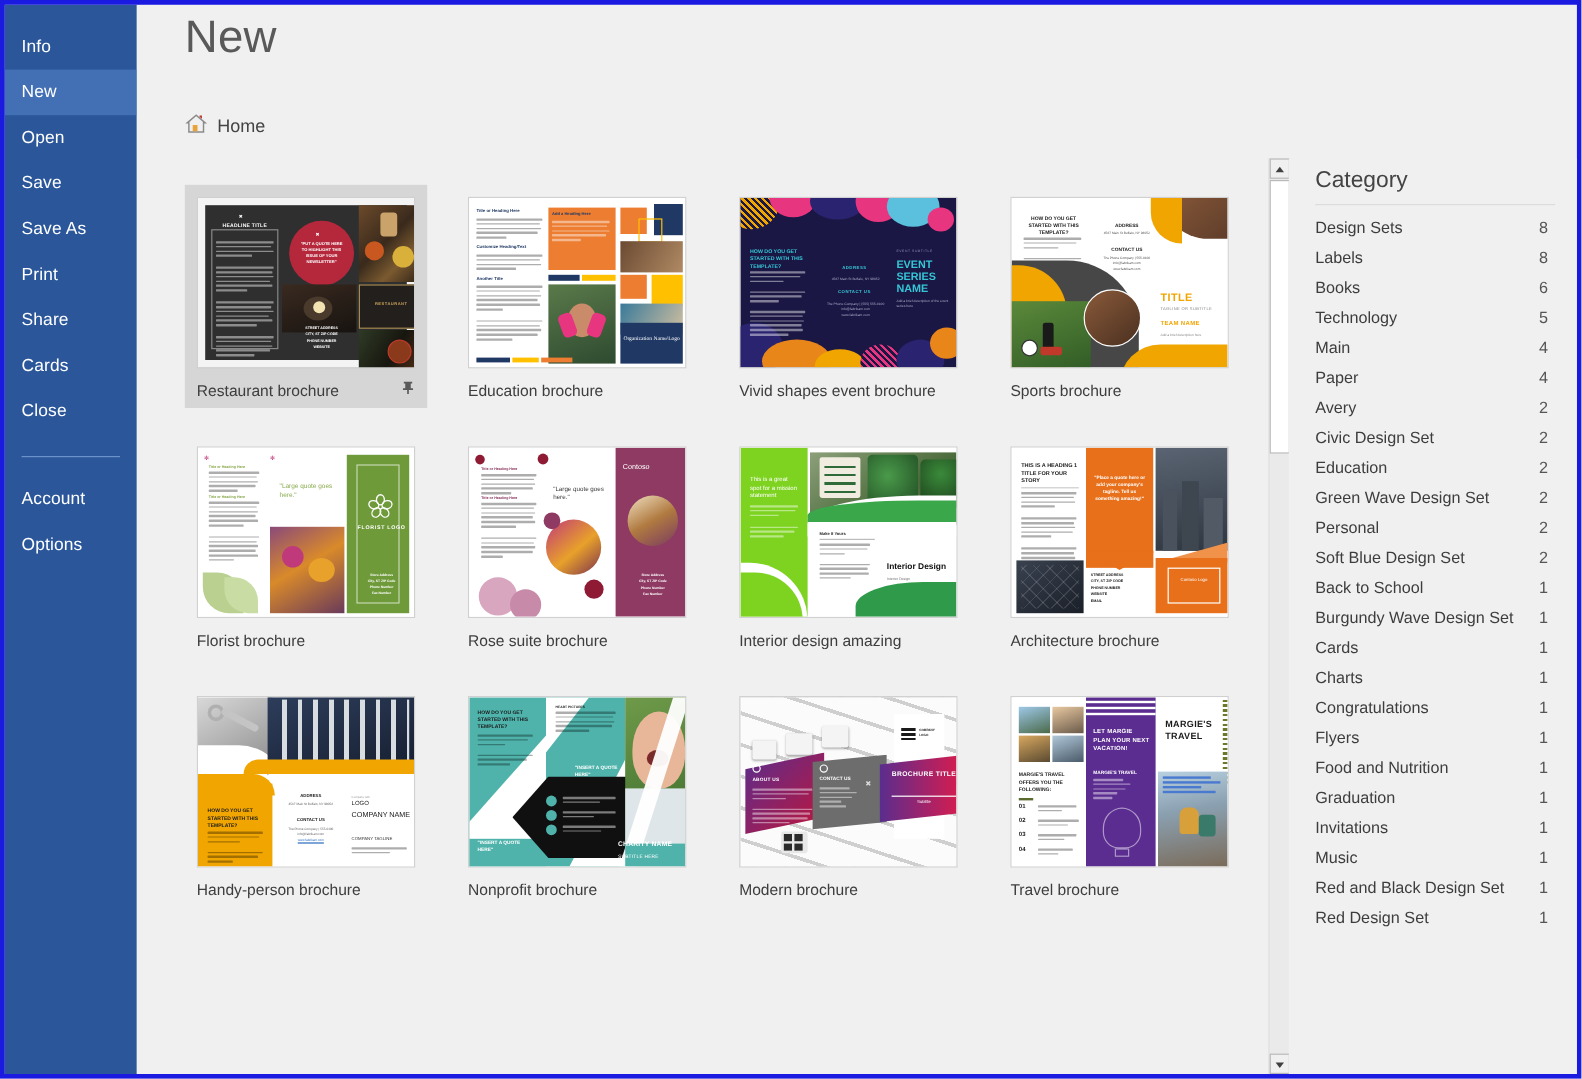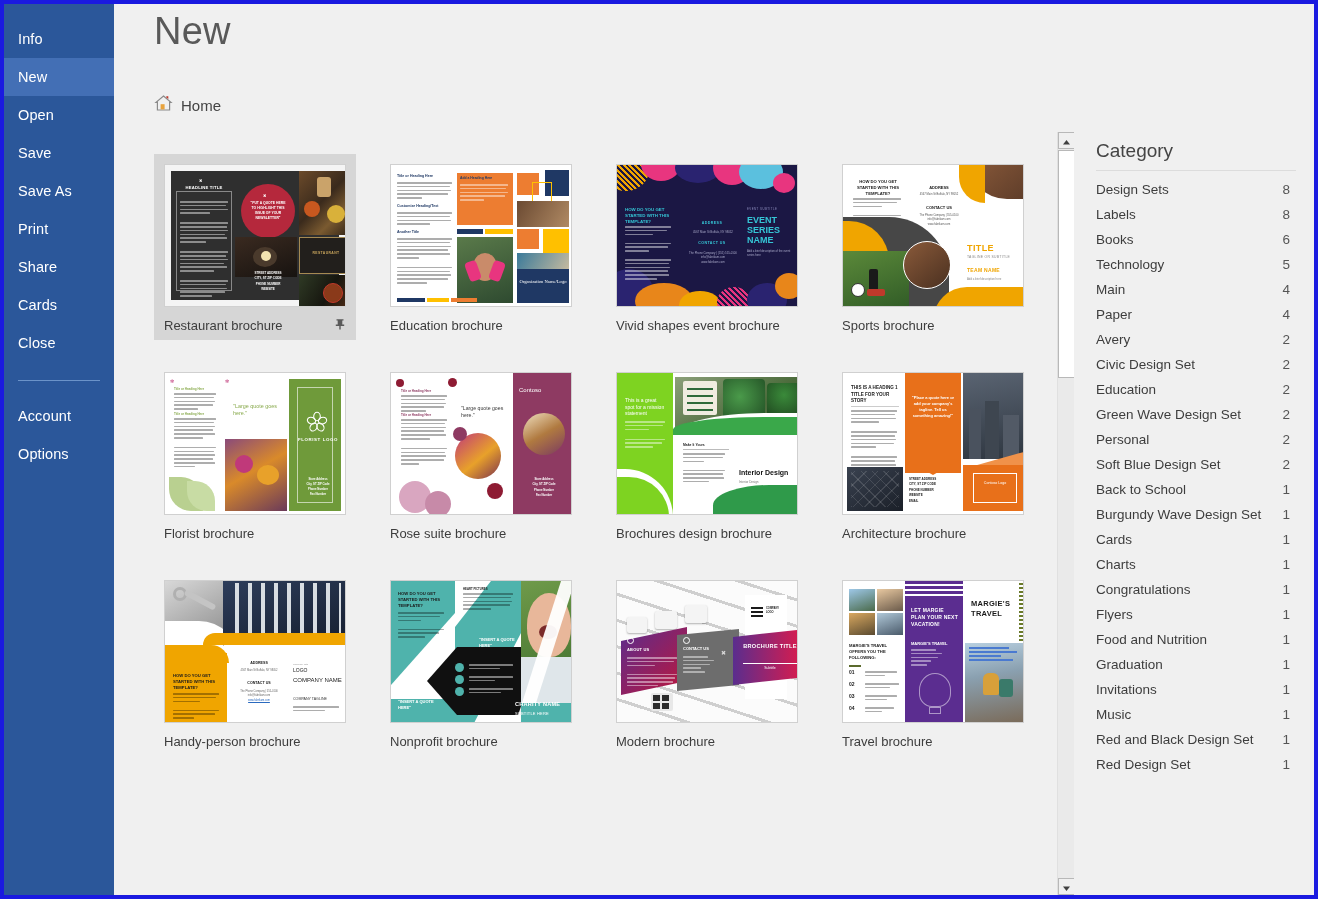--- a/index.html
+++ b/index.html
@@ -678,21 +678,21 @@
                   <div style="width:95%"></div>
                   <div style="width:97%"></div>
                   <div style="width:62%"></div>
               </div>
               <div class="tl id" style="left:122px;top:96px;">Interior Design</div>
               <div class="tl" style="left:122px;top:107px;color:#777;font-size:3px;">Interior Design</div>
               <div class="tl" style="left:96px;top:112px;width:94px;height:34px;background:#2f9a4a;border-radius:60% 0 0 0;"></div>
             </div>
           </div>
           <div class="tile-footer">
-              <span class="tile-name">Brochures design brochure</span>
+              <span class="tile-name">Interior design amazing</span>
             </div>
         </div>
 
         <div class="tile">
           <div class="thumb">
             <div class="t8">
               <div class="tl h" style="left:8px;top:12px;width:50px;">THIS IS A HEADING 1 TITLE FOR YOUR STORY</div>
               <div class="tl" style="left:8px;top:33px;width:48px;height:.6px;background:#ccc;"></div>
               <div class="tl lines dark" style="left:8px;top:37px;width:46px;">
                 <div style="width:100%"></div>

